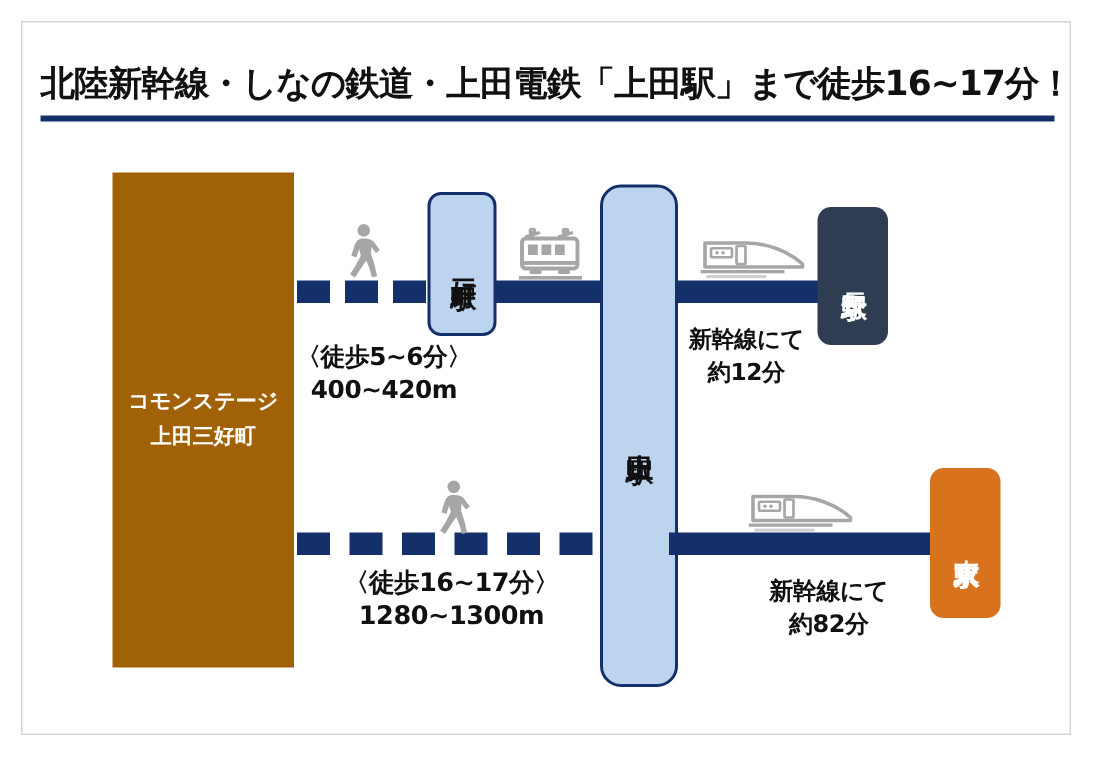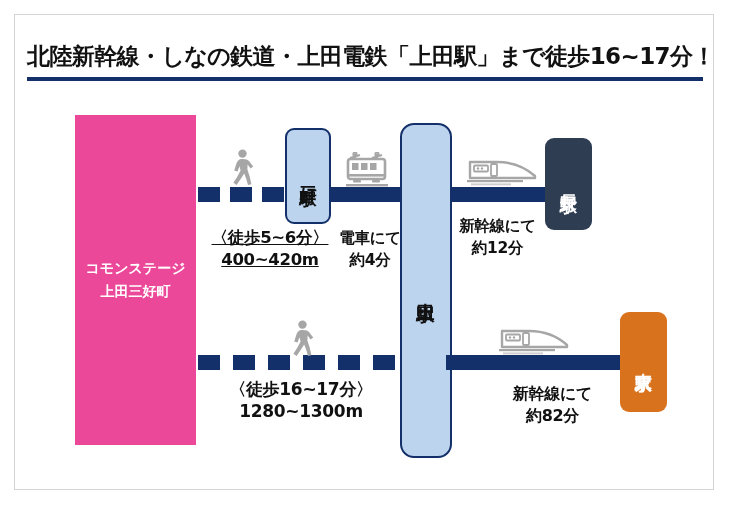--- a/index.html
+++ b/index.html
@@ -64,21 +64,21 @@
     height: 476px;
   }
 
   
   #property-block {
     position: absolute;
     left: 60px;
     top: 100px;
     width: 121px;
     height: 330px;
-    background: #ec4899;
+    background: #a16207;
     display: flex;
     align-items: center;
     justify-content: center;
   }
   #property-label {
     color: #ffffff;
     font-size: 14px;
     font-weight: 700;
     line-height: 23px;
     text-align: center;
@@ -164,21 +164,21 @@
     position: absolute;
     text-align: center;
     font-size: 16.5px;
     font-weight: 700;
     color: #111111;
     line-height: 22px;
     white-space: pre-line;
     letter-spacing: -0.3px;
   }
   #cap-walk-top {
-    left: 185px; top: 212px; width: 140px; text-decoration: underline;
+    left: 171px; top: 212px; width: 140px;
   }
   #cap-local-train {
     left: 320px; top: 212px; width: 70px;
     font-size: 15.5px;
   }
   #cap-shinkansen-nagano {
     left: 430px; top: 200px; width: 105px;
     font-size: 15.5px;
   }
   #cap-walk-bot {
@@ -274,22 +274,20 @@
       <span class="station-text">上田駅</span>
     </div>
 
     <div class="station-box st-dark" id="station-nagano">
       <span class="station-text">長野駅</span>
     </div>
 
     <div class="caption" id="cap-walk-top">〈徒歩5~6分〉
 400~420m</div>
 
-    <div class="caption" id="cap-local-train">電車にて
-約4分</div>
 
     <div class="caption" id="cap-shinkansen-nagano">新幹線にて
 約12分</div>
 
     <div class="dash-seg" style="left:183px; top:340px;"></div>
     <div class="dash-seg" style="left:218px; top:340px;"></div>
     <div class="dash-seg" style="left:253px; top:340px;"></div>
     <div class="dash-seg" style="left:288px; top:340px;"></div>
     <div class="dash-seg" style="left:323px; top:340px;"></div>
     <div class="dash-seg" style="left:358px; top:340px;"></div>

